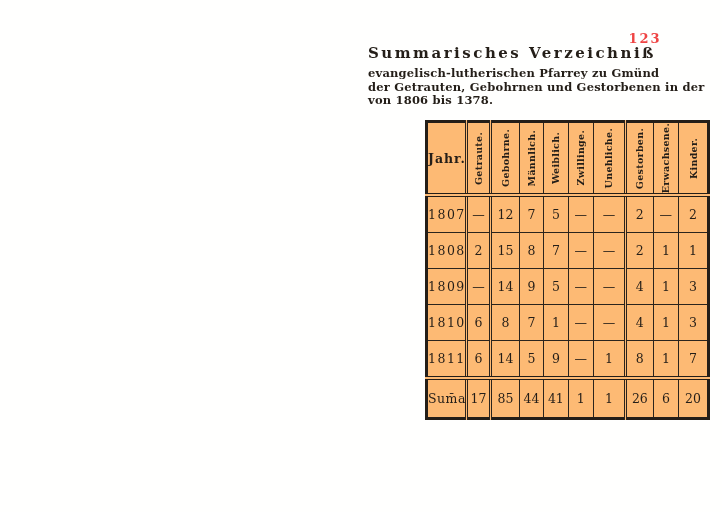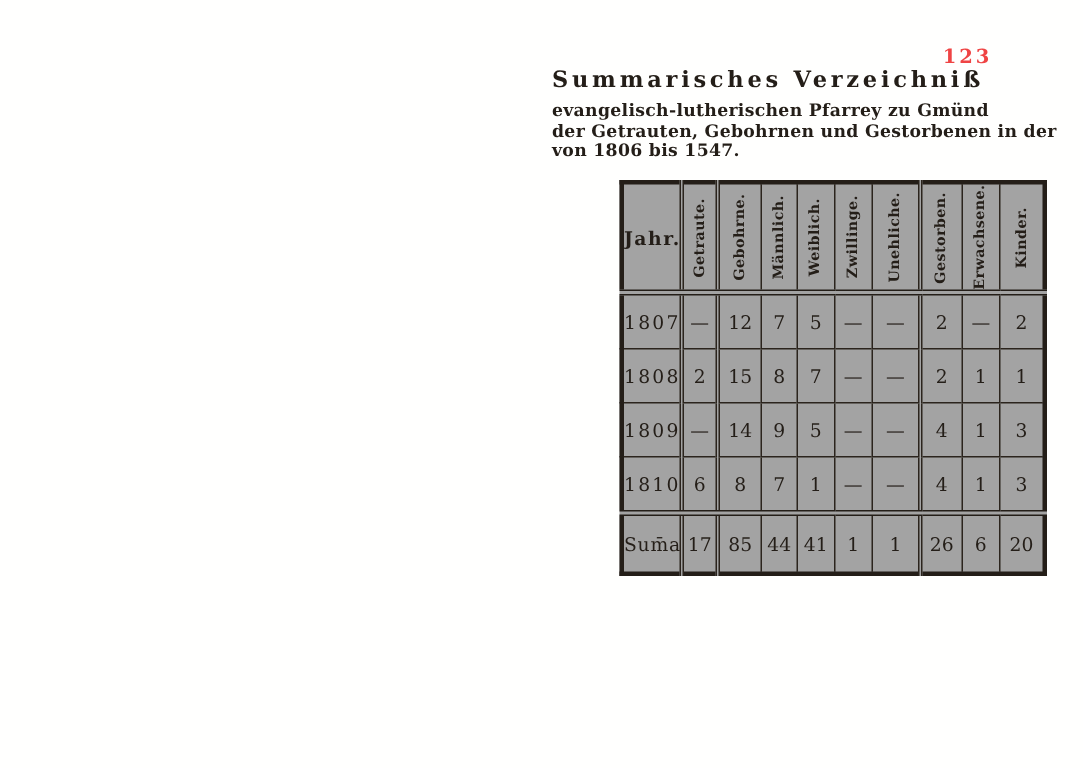--- a/index.html
+++ b/index.html
@@ -44,26 +44,26 @@
   }
   .subtitle {
     font-size: 11.5px;
     font-weight: 700;
     line-height: 13.5px;
     letter-spacing: 0.2px;
     white-space: nowrap;
   }
   table.register {
     position: absolute;
-    left: 413px;
+    left: 425px;
     top: 120px;
     border-collapse: collapse;
     table-layout: fixed;
     width: 285px;
-    background: #a3a3a3;
+    background: #fdba74;
     border: 3px solid #241e18;
   }
   col.w-jahr { width: 36px; }
   col.w-getr { width: 22px; }
   col.w-geb  { width: 26px; }
   col.w-mann { width: 22px; }
   col.w-weib { width: 22px; }
   col.w-zwil { width: 23px; }
   col.w-uneh { width: 29px; }
   col.w-gest { width: 25px; }
@@ -119,21 +119,21 @@
 <body>
 
 <div class="sheet">
 
   <div class="page-number">123</div>
 
   <div class="title-block">
     <div class="doc-title">Summarisches Verzeichniß</div>
     <div class="subtitle">evangelisch-lutherischen Pfarrey zu Gmünd</div>
     <div class="subtitle">der Getrauten, Gebohrnen und Gestorbenen in der</div>
-    <div class="subtitle">von 1806 bis 1547.</div>
+    <div class="subtitle">von 1806 bis 1378.</div>
   </div>
 
   <table class="register">
     <colgroup>
       <col class="w-jahr">
         <col class="w-getr">
         <col class="w-geb">
         <col class="w-mann">
         <col class="w-weib">
       <col class="w-zwil">
@@ -216,20 +216,32 @@
         <td class="c-dbl">6</td>
         <td class="c-dbl">8</td>
         <td>7</td>
         <td>1</td>
         <td>—</td>
         <td>—</td>
         <td class="c-dbl">4</td>
         <td>1</td>
         <td>3</td>
       </tr>
+      <tr>
+        <th class="year-cell">1811</th>
+        <td class="c-dbl">6</td>
+        <td class="c-dbl">14</td>
+        <td>5</td>
+        <td>9</td>
+        <td>—</td>
+        <td>1</td>
+        <td class="c-dbl">8</td>
+        <td>1</td>
+        <td>7</td>
+      </tr>
       <tr class="summa-row">
         <th class="year-cell">Sum̄a</th>
         <td class="c-dbl">17</td>
         <td class="c-dbl">85</td>
         <td>44</td>
         <td>41</td>
         <td>1</td>
         <td>1</td>
         <td class="c-dbl">26</td>
         <td>6</td>

